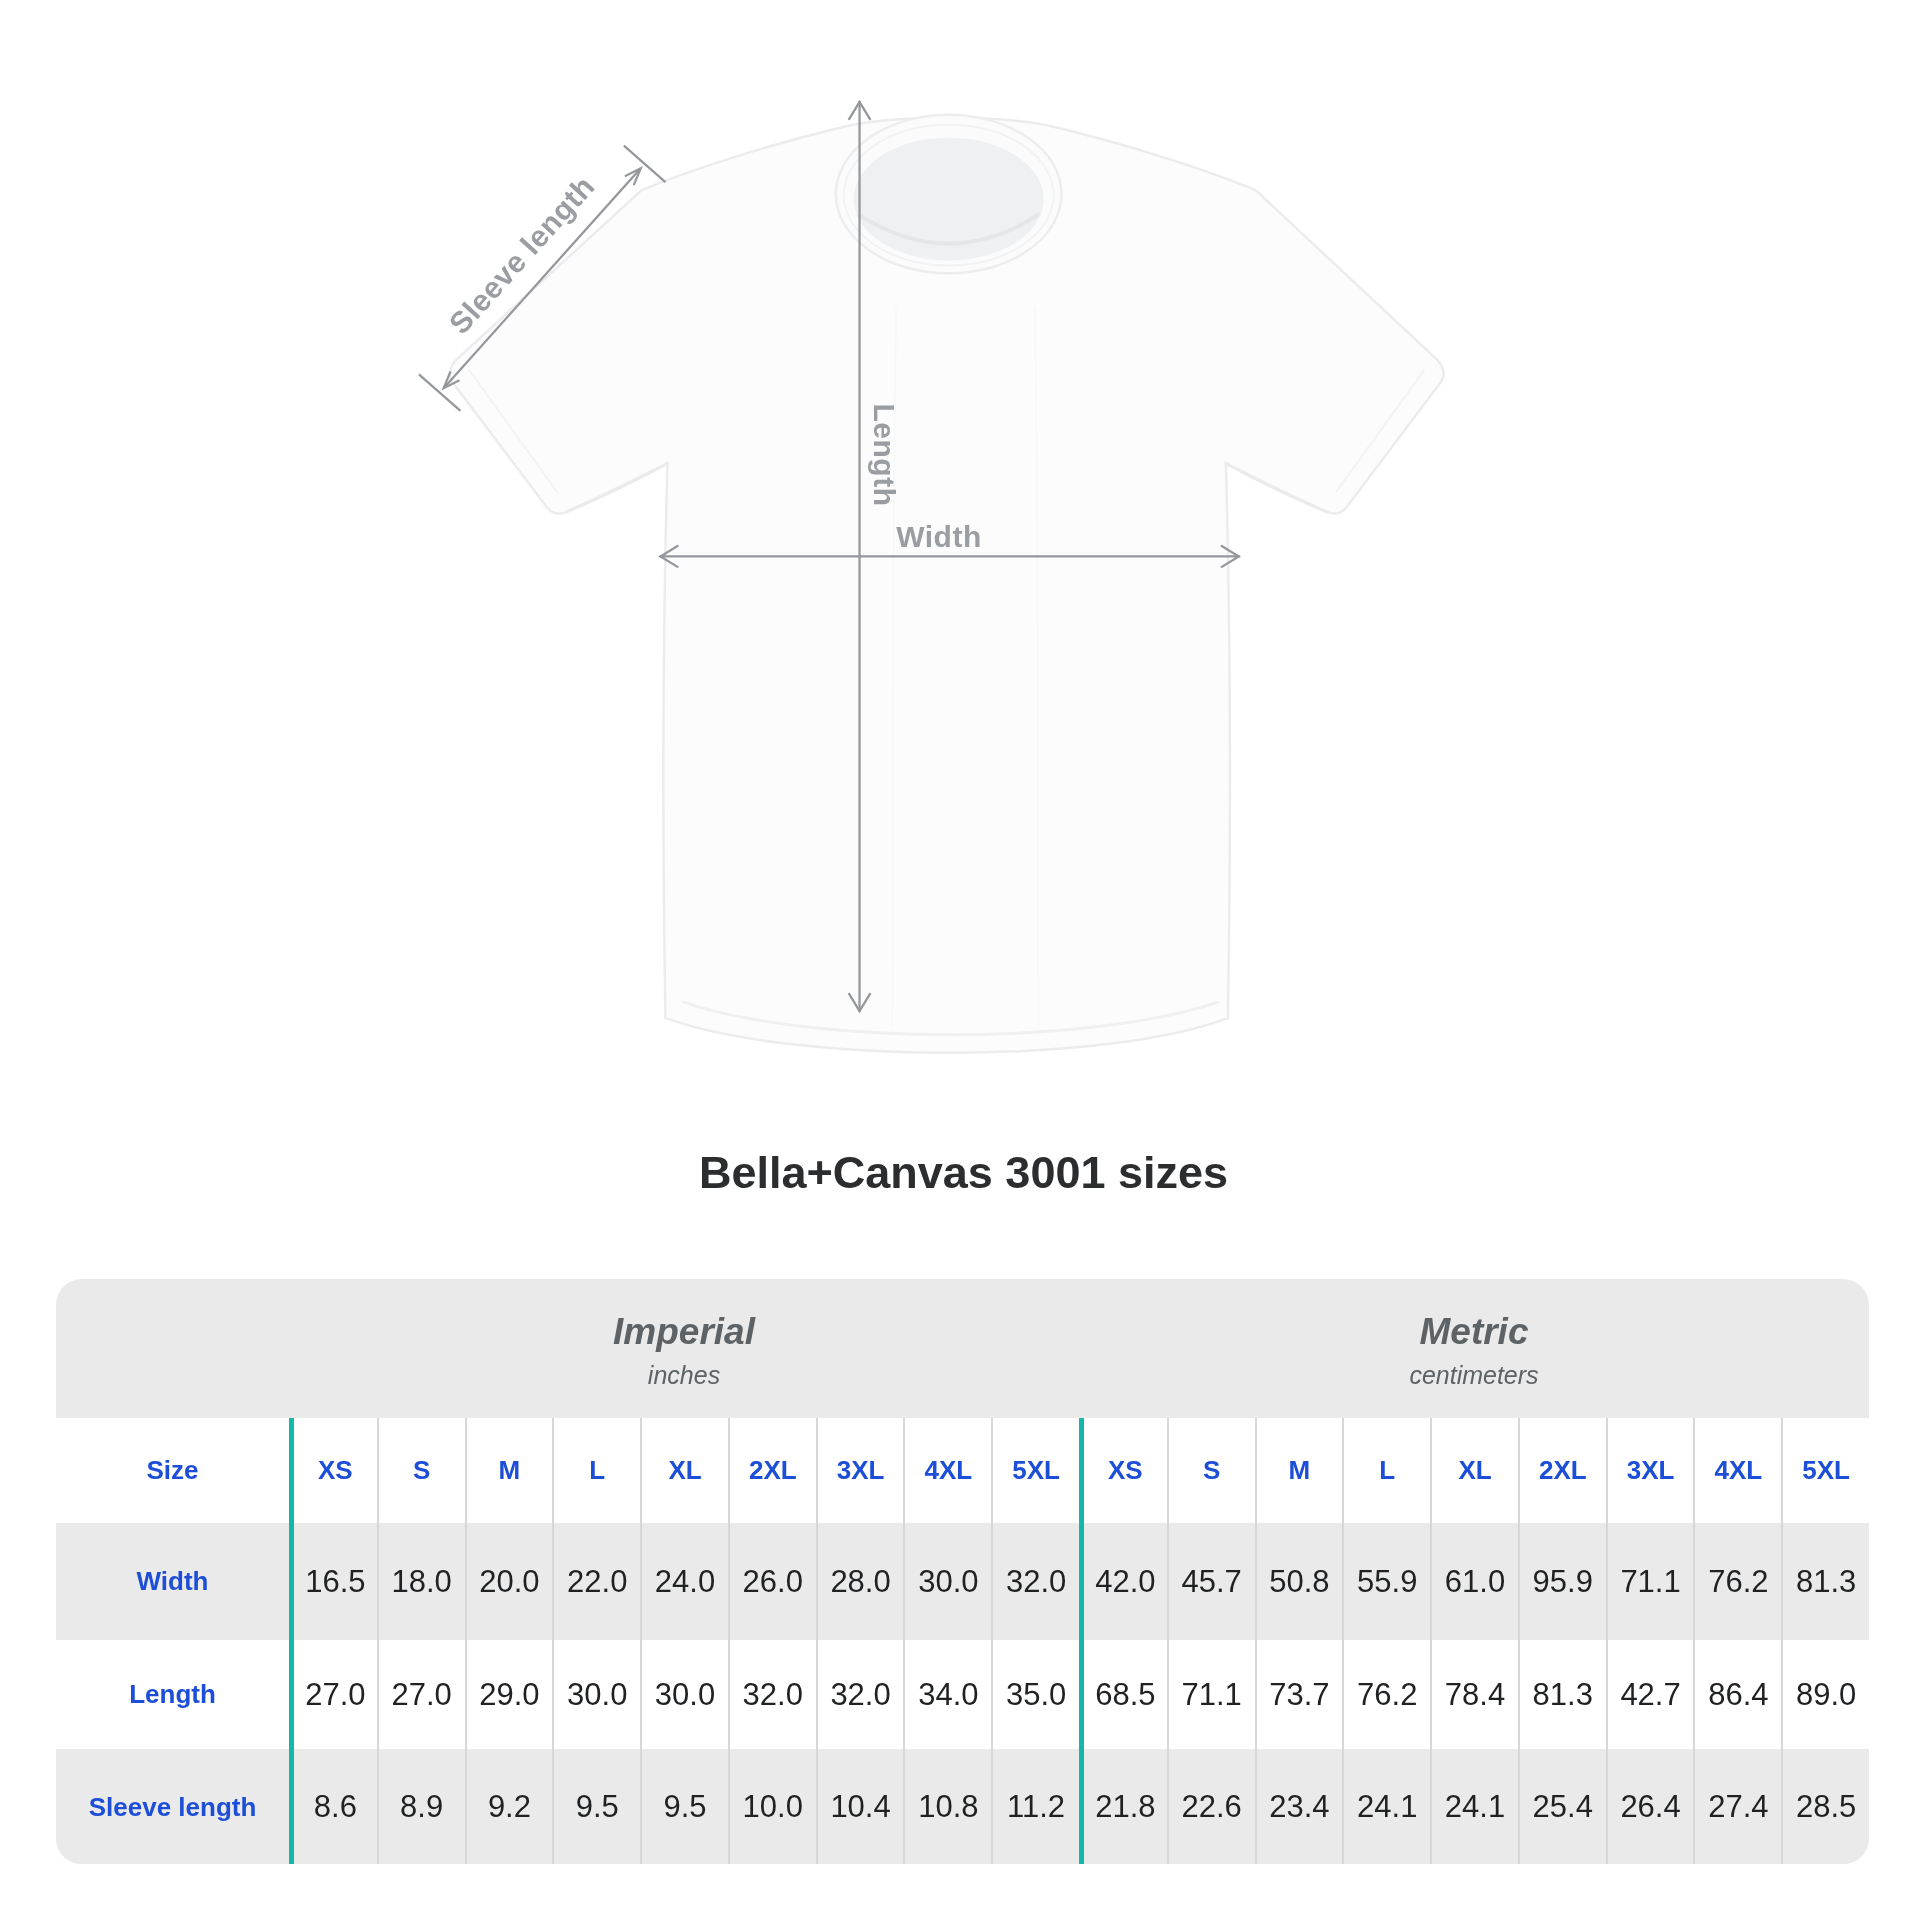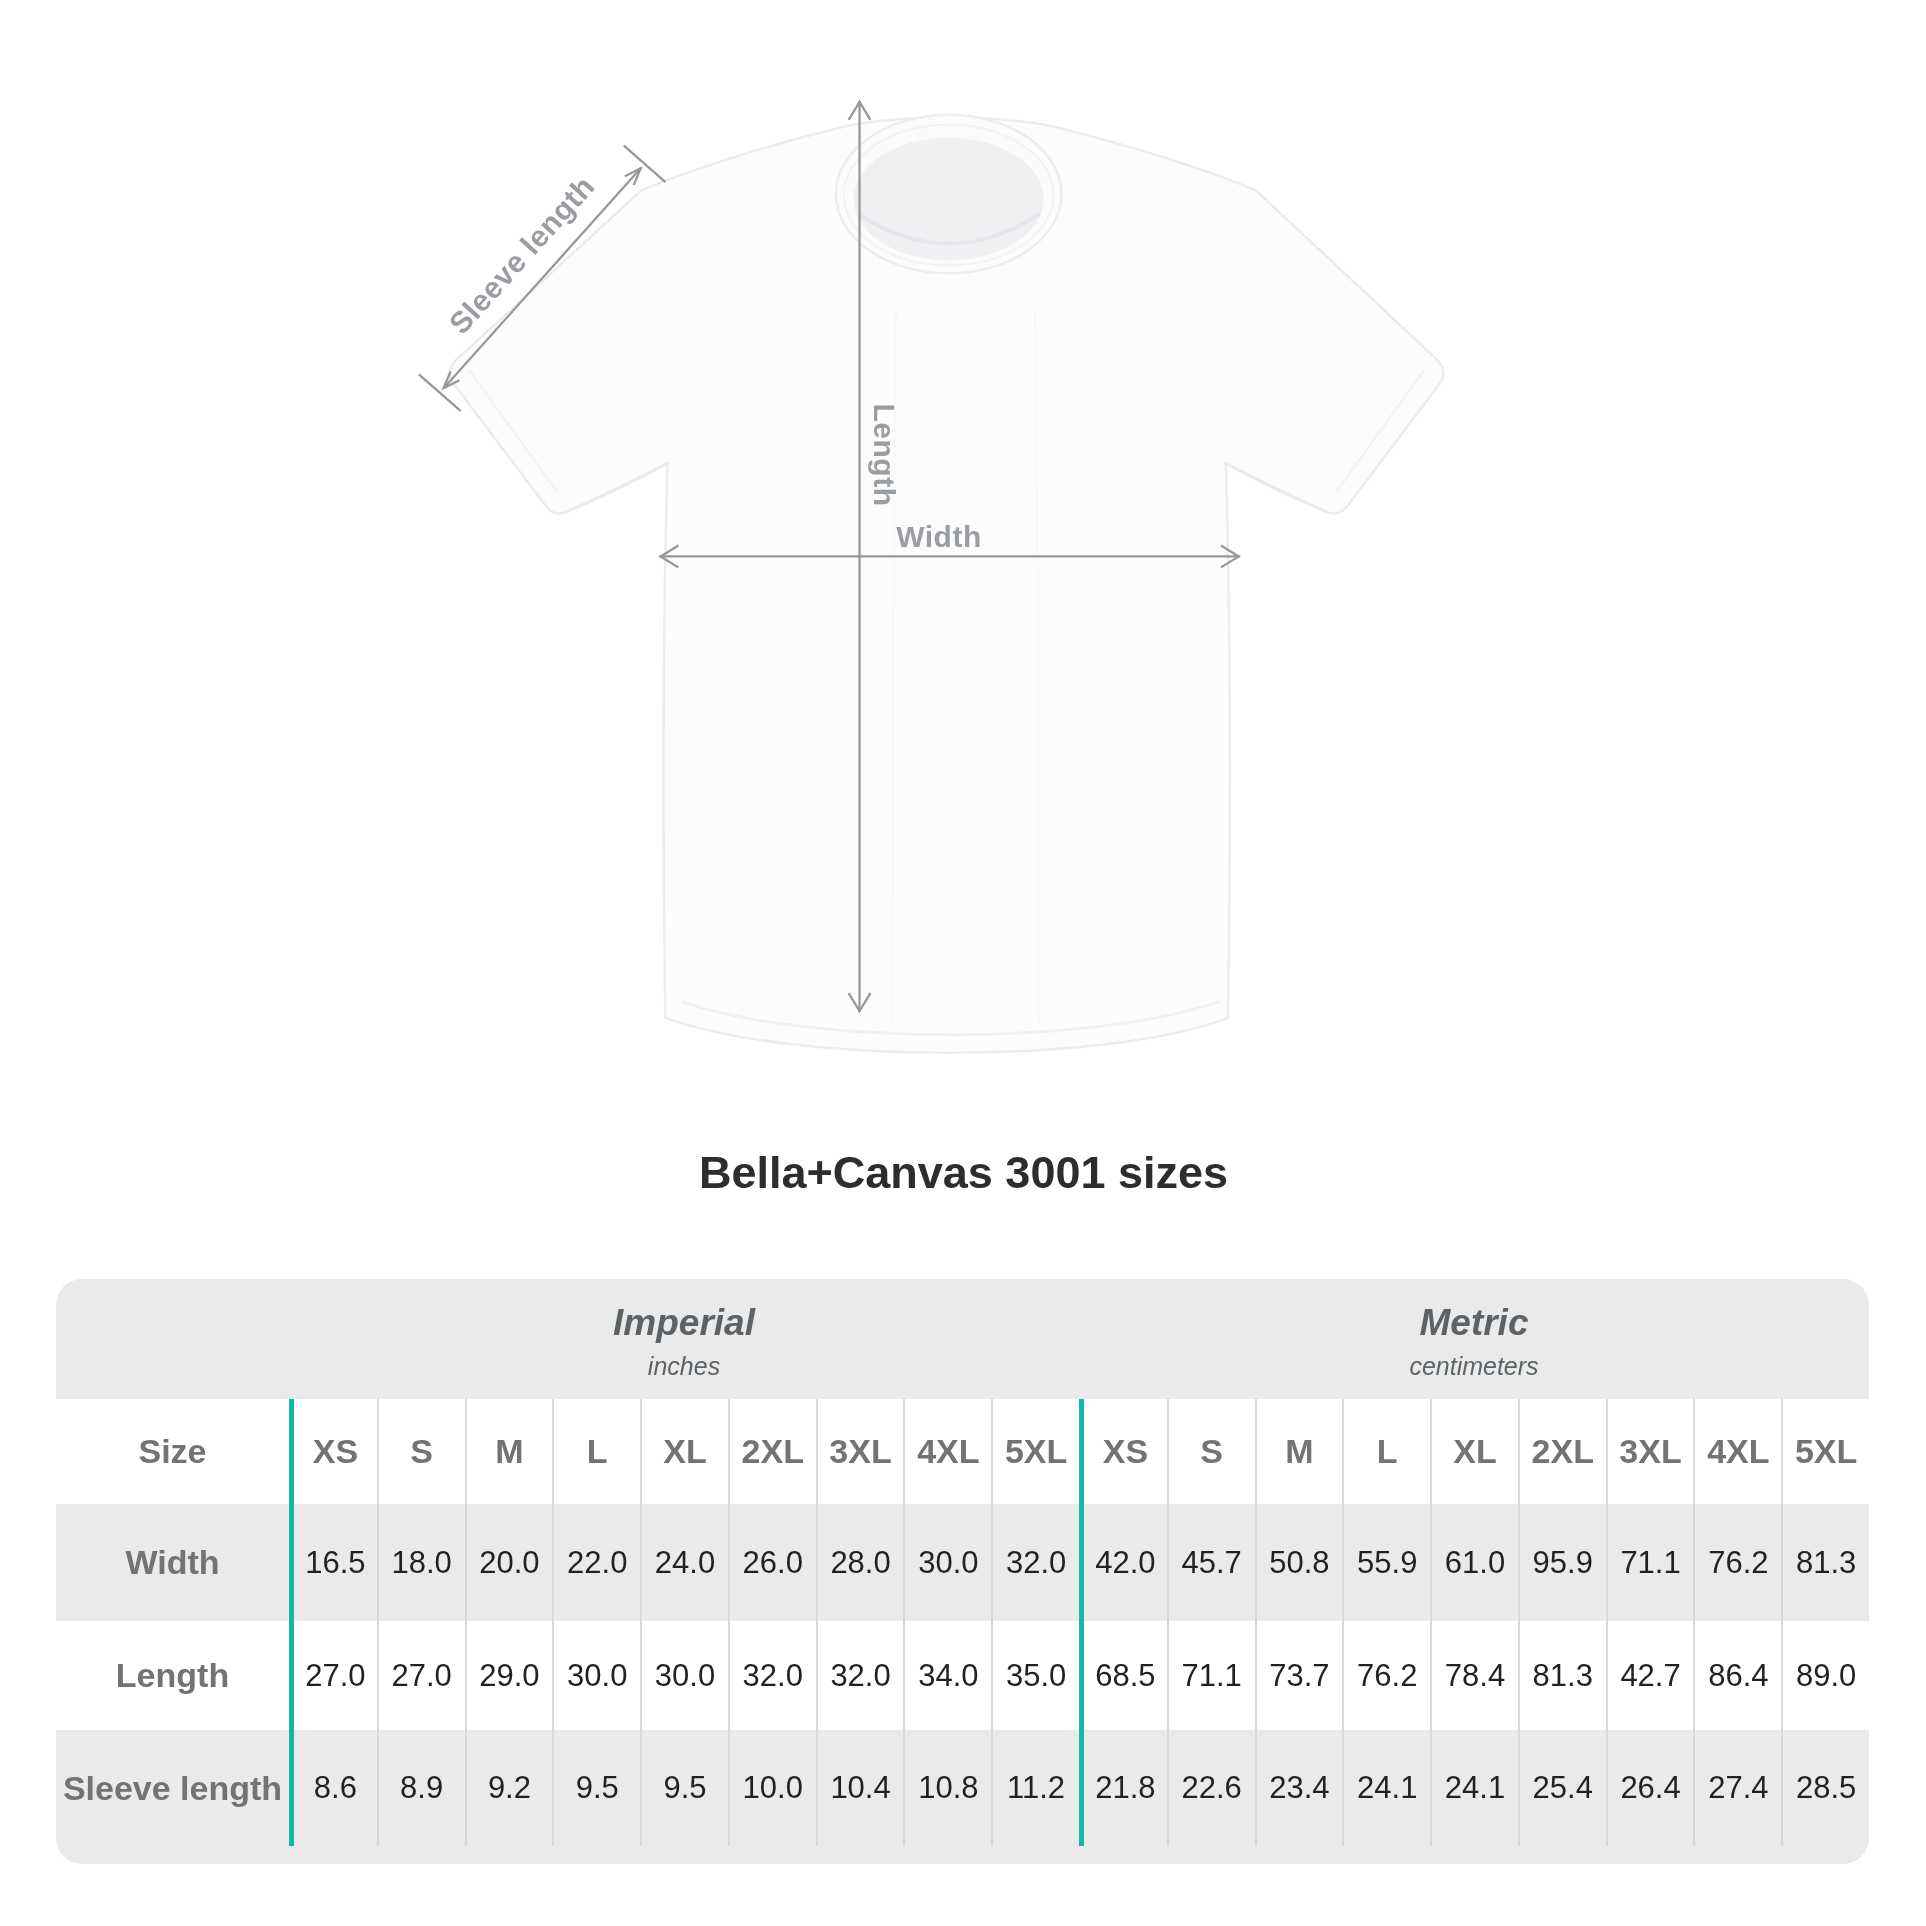--- a/index.html
+++ b/index.html
@@ -16,35 +16,35 @@
 
   
   .title{position:absolute;left:0;top:1127px;width:100%;text-align:center;
          font-size:45px;font-weight:bold;color:#2b2d2f;margin-top:20px;}
   .subtitle{position:absolute;left:0;top:1190px;width:100%;text-align:center;
             font-size:27px;font-style:italic;color:#4c5053;}
 
   
   .tbl{position:absolute;left:56px;top:1279px;width:1813px;height:585px;
        background:#eaeaea;border-radius:26px;overflow:hidden;}
-  .band{display:grid;grid-template-columns:233px repeat(18,1fr);height:120px;}
+  .band{display:grid;grid-template-columns:233px repeat(18,1fr);height:139px;}
   .band-group{display:flex;flex-direction:column;align-items:center;justify-content:center;padding-top:4px;}
   .bg-imp{grid-column:2/11;}
   .bg-met{grid-column:11/20;}
   .band-title{font-size:37px;font-weight:bold;font-style:italic;color:#5c6266;}
   .band-unit{font-size:25px;font-style:italic;color:#5c6266;margin-top:8px;}
 
   .grid{display:grid;grid-template-columns:233px repeat(18,1fr);
         grid-template-rows:105px 117px 109px 116px;}
   .cell{display:flex;align-items:center;justify-content:center;}
   .rw{background:#ffffff;}
   .rg{background:#eaeaea;}
   .tsep{border-left:2px solid #d7d7d7;}
   .wsep{border-left:5px solid #14b8a6;}
-  .hdr,.lab{font-weight:bold;color:#737373;font-size:34px;text-align:left;}
+  .hdr,.lab{font-weight:bold;color:#1d4ed8;font-size:26px;text-align:left;}
   .num{color:#1f2123;font-size:31px;}
 </style>
 </head>
 <body>
 
 <div class="page">
 
   <div class="figure">
     <svg width="1927" height="1109" viewBox="0 0 1946 1120">
 

